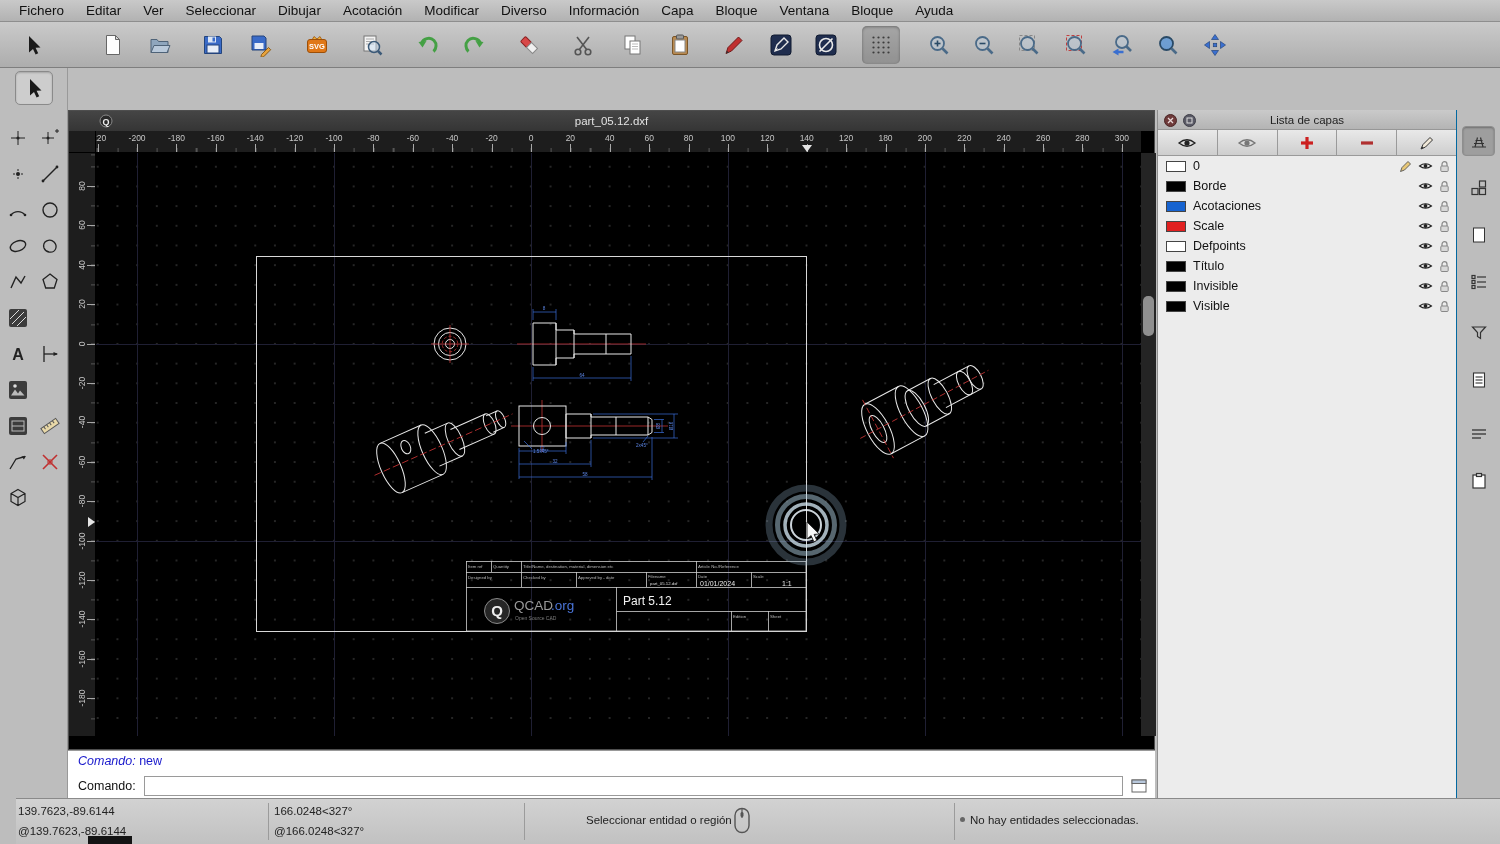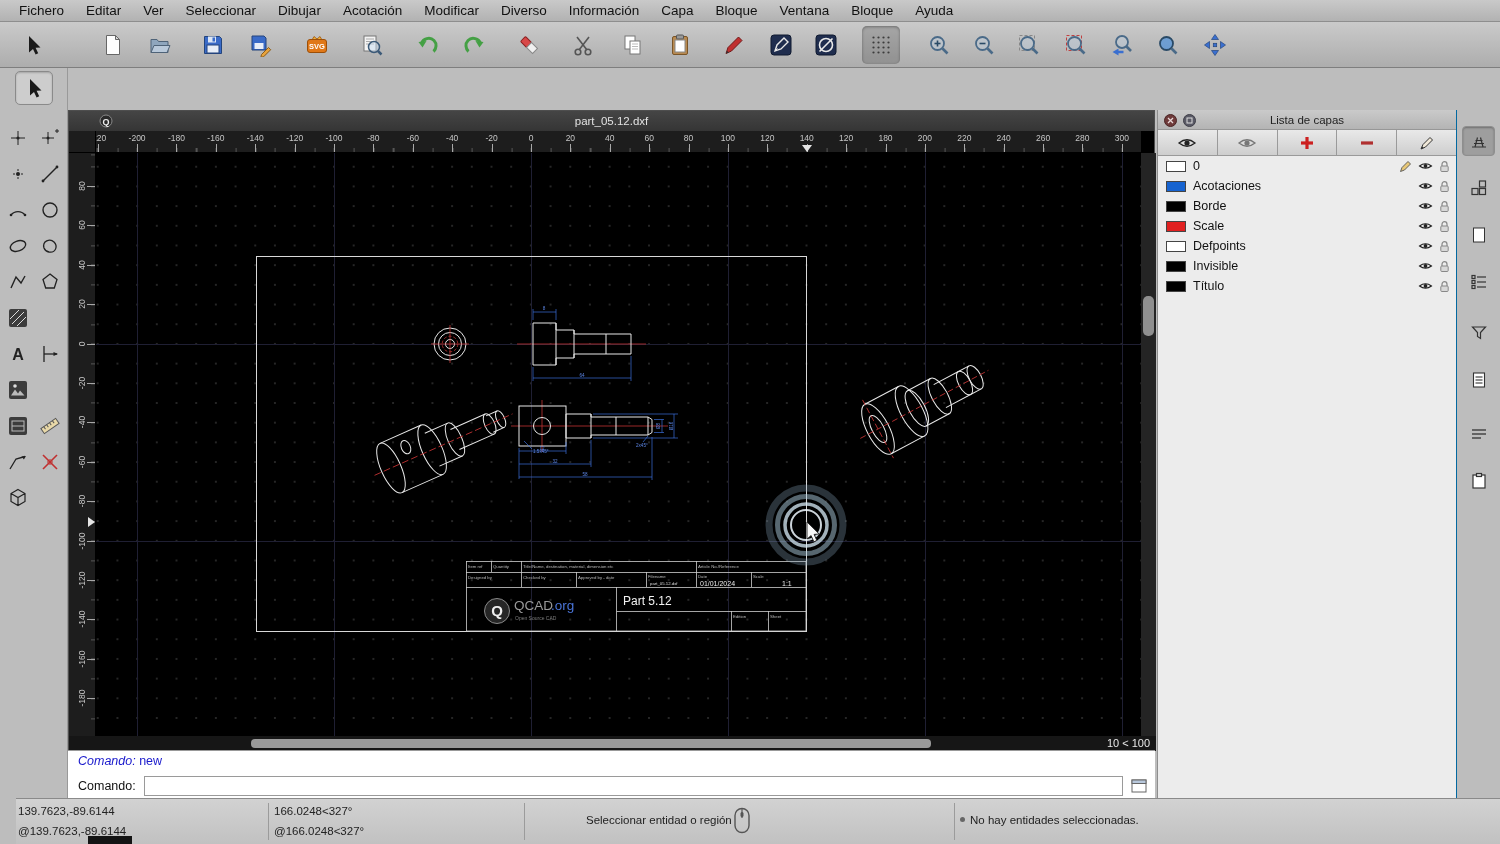--- a/index.html
+++ b/index.html
@@ -798,24 +798,20 @@
       </g>
       <g transform="translate(711,369)">
         <path d="M0 0 L0 17 L4.1 13.6 L6.9 19.8 L9.8 18.4 L7.1 12.4 L12.2 12 Z" fill="#f8f8f8" stroke="#222" stroke-width="0.9"></path>
       </g>
     </svg>
   </div>
 
   <div id="vscroll">
       <div id="vthumb"></div>
     </div>
-  <div id="hscrollstrip">
-    <div id="hthumb"></div>
-    <span id="gridstatus">10 &lt; 100</span>
-  </div>
 </div>
 
 <div id="command">
   <div id="cmd-hist">
     <span class="lbl">Comando:</span>
     <span>new</span>
   </div>
   <div id="cmd-row">
     <label>Comando:</label>
     <input id="cmd-input" type="text" value="" style="">
@@ -893,40 +889,40 @@
         </span>
         <span class="row-ic">
           <svg width="11" height="13">
             <path d="M3 6 V4.2 a2.5 2.5 0 0 1 5 0 V6" fill="none" stroke="#888" stroke-width="1.2"></path>
             <rect x="1.8" y="6" width="7.4" height="5.5" rx="1" fill="#d8d8d8" stroke="#888"></rect>
           </svg>
         </span>
       </div>
 
       <div class="layer-row">
-        <span class="swatch" style="background: rgb(22, 99, 208);"></span>
-        <span class="layer-name">Acotaciones</span>
+        <span class="swatch" style="background: rgb(0, 0, 0);"></span>
+        <span class="layer-name">Borde</span>
 
         <span class="row-ic">
           <svg width="15" height="10">
             <path d="M1.5 5 Q7.5 0.5 13.5 5 Q7.5 9.5 1.5 5 Z" fill="none" stroke="#222" stroke-width="1.1"></path>
             <circle cx="7.5" cy="5" r="1.9" fill="#222"></circle>
           </svg>
         </span>
         <span class="row-ic">
           <svg width="11" height="13">
             <path d="M3 6 V4.2 a2.5 2.5 0 0 1 5 0 V6" fill="none" stroke="#888" stroke-width="1.2"></path>
             <rect x="1.8" y="6" width="7.4" height="5.5" rx="1" fill="#d8d8d8" stroke="#888"></rect>
           </svg>
         </span>
       </div>
 
       <div class="layer-row">
-        <span class="swatch" style="background: rgb(0, 0, 0);"></span>
-        <span class="layer-name">Borde</span>
+        <span class="swatch" style="background: rgb(22, 99, 208);"></span>
+        <span class="layer-name">Acotaciones</span>
 
         <span class="row-ic">
           <svg width="15" height="10">
             <path d="M1.5 5 Q7.5 0.5 13.5 5 Q7.5 9.5 1.5 5 Z" fill="none" stroke="#222" stroke-width="1.1"></path>
             <circle cx="7.5" cy="5" r="1.9" fill="#222"></circle>
           </svg>
         </span>
         <span class="row-ic">
           <svg width="11" height="13">
             <path d="M3 6 V4.2 a2.5 2.5 0 0 1 5 0 V6" fill="none" stroke="#888" stroke-width="1.2"></path>
@@ -967,54 +963,71 @@
           <svg width="11" height="13">
             <path d="M3 6 V4.2 a2.5 2.5 0 0 1 5 0 V6" fill="none" stroke="#888" stroke-width="1.2"></path>
             <rect x="1.8" y="6" width="7.4" height="5.5" rx="1" fill="#d8d8d8" stroke="#888"></rect>
           </svg>
         </span>
       </div>
 
 
       <div class="layer-row">
         <span class="swatch" style="background: rgb(0, 0, 0);"></span>
-        <span class="layer-name">Invisible</span>
+        <span class="layer-name">Título</span>
 
         <span class="row-ic">
           <svg width="15" height="10">
             <path d="M1.5 5 Q7.5 0.5 13.5 5 Q7.5 9.5 1.5 5 Z" fill="none" stroke="#222" stroke-width="1.1"></path>
             <circle cx="7.5" cy="5" r="1.9" fill="#222"></circle>
           </svg>
         </span>
         <span class="row-ic">
           <svg width="11" height="13">
             <path d="M3 6 V4.2 a2.5 2.5 0 0 1 5 0 V6" fill="none" stroke="#888" stroke-width="1.2"></path>
             <rect x="1.8" y="6" width="7.4" height="5.5" rx="1" fill="#d8d8d8" stroke="#888"></rect>
           </svg>
         </span>
       </div>
 
       <div class="layer-row">
         <span class="swatch" style="background: rgb(0, 0, 0);"></span>
-        <span class="layer-name">Título</span>
+        <span class="layer-name">Invisible</span>
 
         <span class="row-ic">
           <svg width="15" height="10">
             <path d="M1.5 5 Q7.5 0.5 13.5 5 Q7.5 9.5 1.5 5 Z" fill="none" stroke="#222" stroke-width="1.1"></path>
             <circle cx="7.5" cy="5" r="1.9" fill="#222"></circle>
           </svg>
         </span>
         <span class="row-ic">
           <svg width="11" height="13">
             <path d="M3 6 V4.2 a2.5 2.5 0 0 1 5 0 V6" fill="none" stroke="#888" stroke-width="1.2"></path>
             <rect x="1.8" y="6" width="7.4" height="5.5" rx="1" fill="#d8d8d8" stroke="#888"></rect>
           </svg>
         </span>
       </div>
 
+      <div class="layer-row">
+        <span class="swatch" style="background: rgb(0, 0, 0);"></span>
+        <span class="layer-name">Visible</span>
+
+        <span class="row-ic">
+          <svg width="15" height="10">
+            <path d="M1.5 5 Q7.5 0.5 13.5 5 Q7.5 9.5 1.5 5 Z" fill="none" stroke="#222" stroke-width="1.1"></path>
+            <circle cx="7.5" cy="5" r="1.9" fill="#222"></circle>
+          </svg>
+        </span>
+        <span class="row-ic">
+          <svg width="11" height="13">
+            <path d="M3 6 V4.2 a2.5 2.5 0 0 1 5 0 V6" fill="none" stroke="#888" stroke-width="1.2"></path>
+            <rect x="1.8" y="6" width="7.4" height="5.5" rx="1" fill="#d8d8d8" stroke="#888"></rect>
+          </svg>
+        </span>
+      </div>
     </div>
 </div>
 
 <div id="dock">
   <div class="dockbtn pressed" style="top:16px">
       <svg width="20" height="20" stroke="#333" fill="none" stroke-width="1.2">
         <path d="M3 16 h14 M5 12.5 h10 M6.5 9.5 h7"></path>
         <path d="M6 16 L8.5 6.5 M14 16 L11.5 6.5"></path>
       </svg>
     </div>

